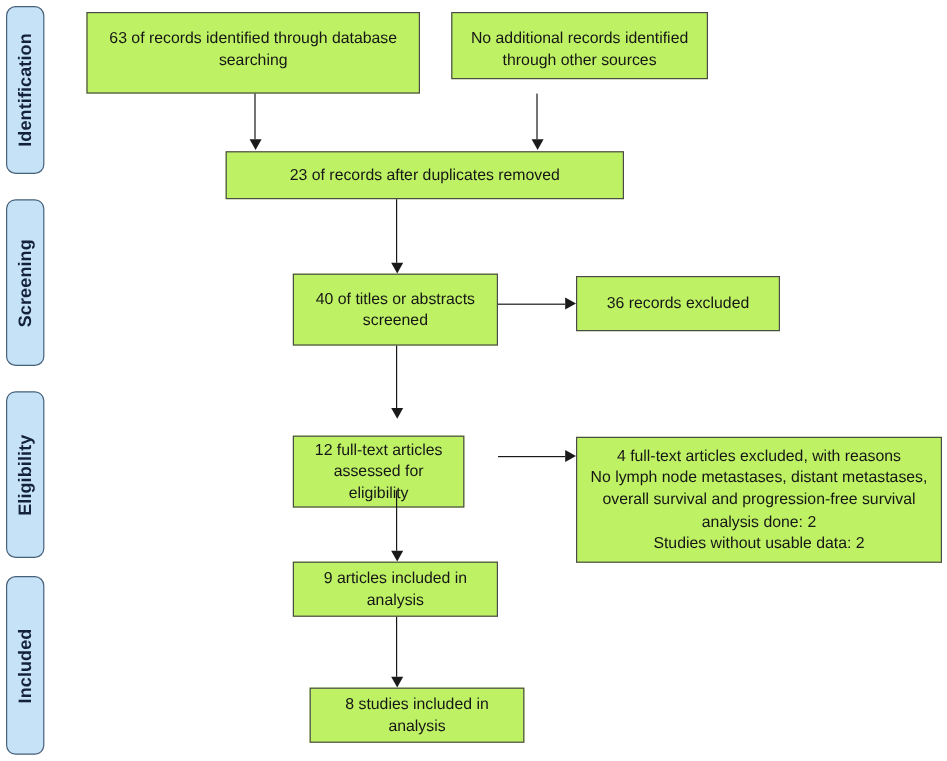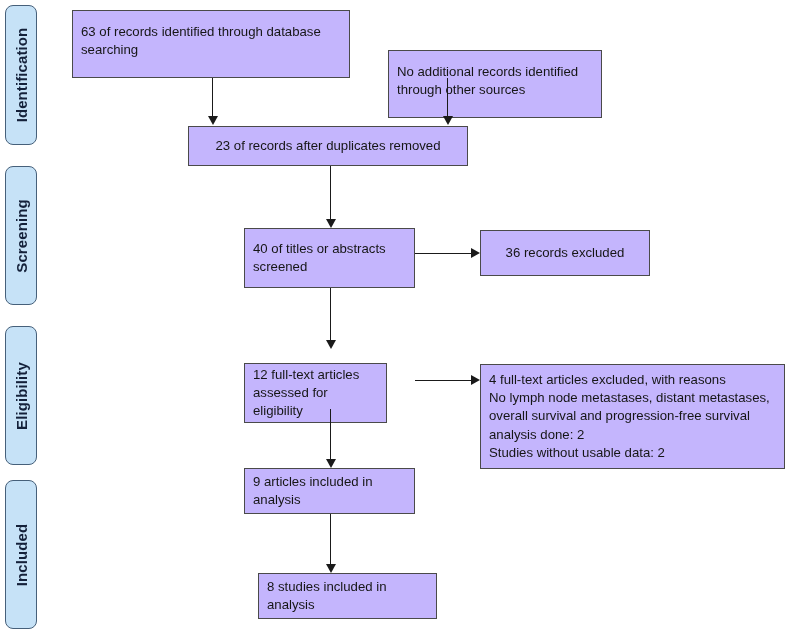--- a/index.html
+++ b/index.html
@@ -38,26 +38,26 @@
     font-size: 15px;
     font-weight: bold;
     color: #14213a;
     letter-spacing: 0.1px;
   }
 
   
   .flow-box {
     position: absolute;
     box-sizing: border-box;
-    background: #c4b5fd;
+    background: #bef264;
     border: 1.4px solid #4a4a4a;
     display: flex;
     align-items: center;
     justify-content: center;
-    text-align: left;
+    text-align: center;
     padding: 13px 8px;
   }
   .flow-box .box-text {
     font-size: 13.2px;
     line-height: 1.38;
     color: #161616;
     white-space: pre-line;
   }
   .flow-box.box-top-aligned {
     align-items: flex-start;
@@ -110,31 +110,31 @@
   </div>
 
   <div class="stage-tab" style="left:5px; top:480px; width:32px; height:149px;">
     <span class="stage-label">Included</span>
   </div>
 
   <div class="flow-box box-top-aligned" style="left:72px; top:10px; width:278px; height:68px;">
     <span class="box-text">63 of records identified through database searching</span>
   </div>
 
-  <div class="flow-box box-top-aligned" style="left:388px; top:10px; width:214px; height:68px;margin-top:40px;">
+  <div class="flow-box box-top-aligned" style="left:376px; top:10px; width:214px; height:56px;">
     <span class="box-text">No additional records identified through other sources</span>
   </div>
 
   <div class="v-line" style="left:212px; top:78px; height:38px;"></div>
   <div class="arrow-down" style="left:207.5px; top:116px;"></div>
 
   <div class="v-line" style="left:447px; top:78px; height:38px;"></div>
   <div class="arrow-down" style="left:442.5px; top:116px;"></div>
 
-  <div class="flow-box" style="left:188px; top:126px; width:280px; height:40px;">
+  <div class="flow-box" style="left:188px; top:126px; width:332px; height:40px;">
     <span class="box-text">23 of records after duplicates removed</span>
   </div>
 
   <div class="v-line" style="left:330px; top:166px; height:53px;"></div>
   <div class="arrow-down" style="left:325.5px; top:219px;"></div>
 
   <div class="flow-box" style="left:244px; top:228px; width:171px; height:60px;">
     <span class="box-text">40 of titles or abstracts screened</span>
   </div>
 

